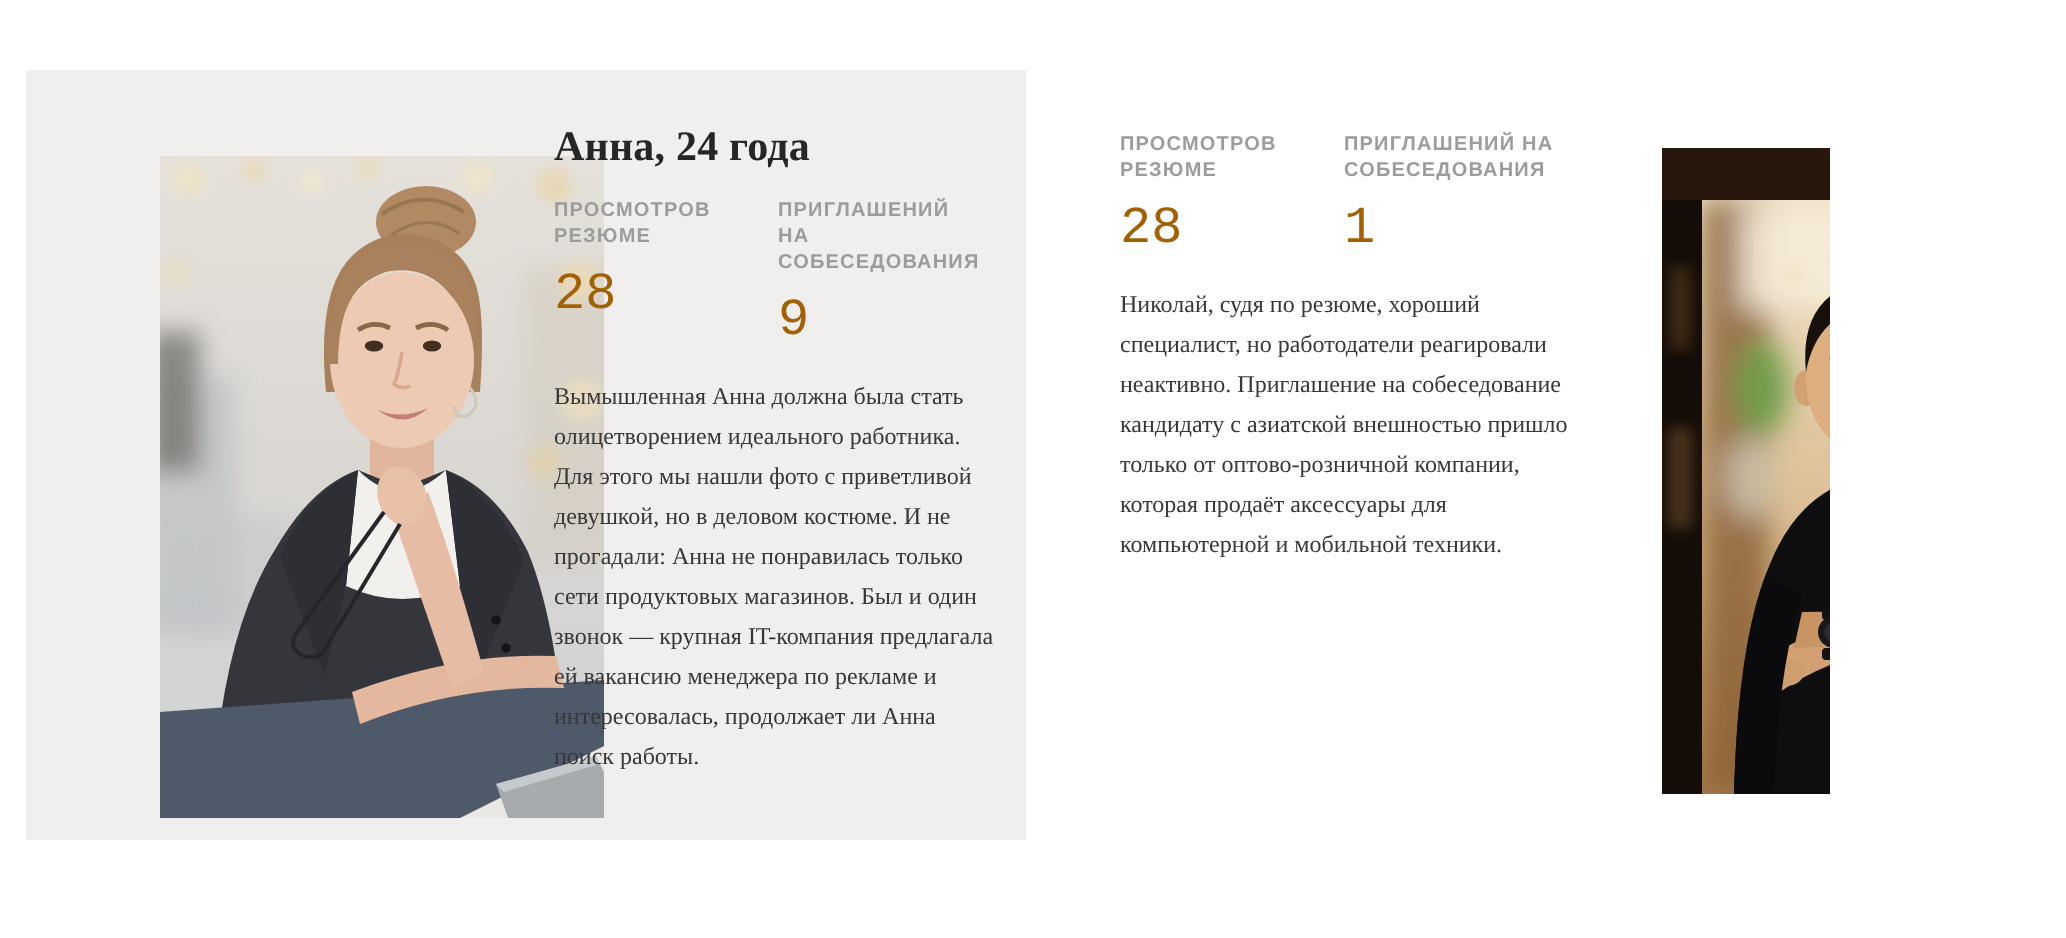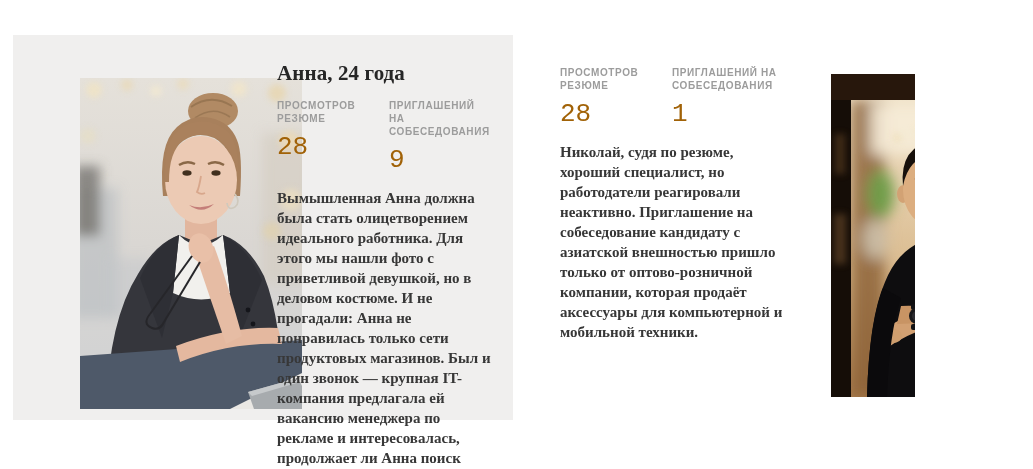--- a/index.html
+++ b/index.html
@@ -30,21 +30,21 @@
   .stat-label {
     font-family: "Liberation Sans", "DejaVu Sans", sans-serif;
     font-size: 10px; font-weight: 700; letter-spacing: .6px;
     color: #9c9c9c; line-height: 13px;
   }
   .stat-value {
     font-family: Liberation Mono, monospace;
     font-size: 26px; line-height: 28px; font-weight: 400;
     color: #a16207; margin-top: 8px;
   }
-  .desc { margin: 14px 0 0; font-size: 15px; line-height: 20px; color: #373737; font-weight: bold; }
+  .desc { margin: 14px 0 0; font-size: 12px; line-height: 20px; color: #373737; }
 </style>
 </head>
 <body>
 
 <div class="stage">
 
   <section class="card-bg"></section>
 
   <figure class="photo photo-anna" aria-label="Девушка в деловом костюме с очками в руке, за столом">
     <svg width="222" height="331" viewBox="0 0 222 331">

